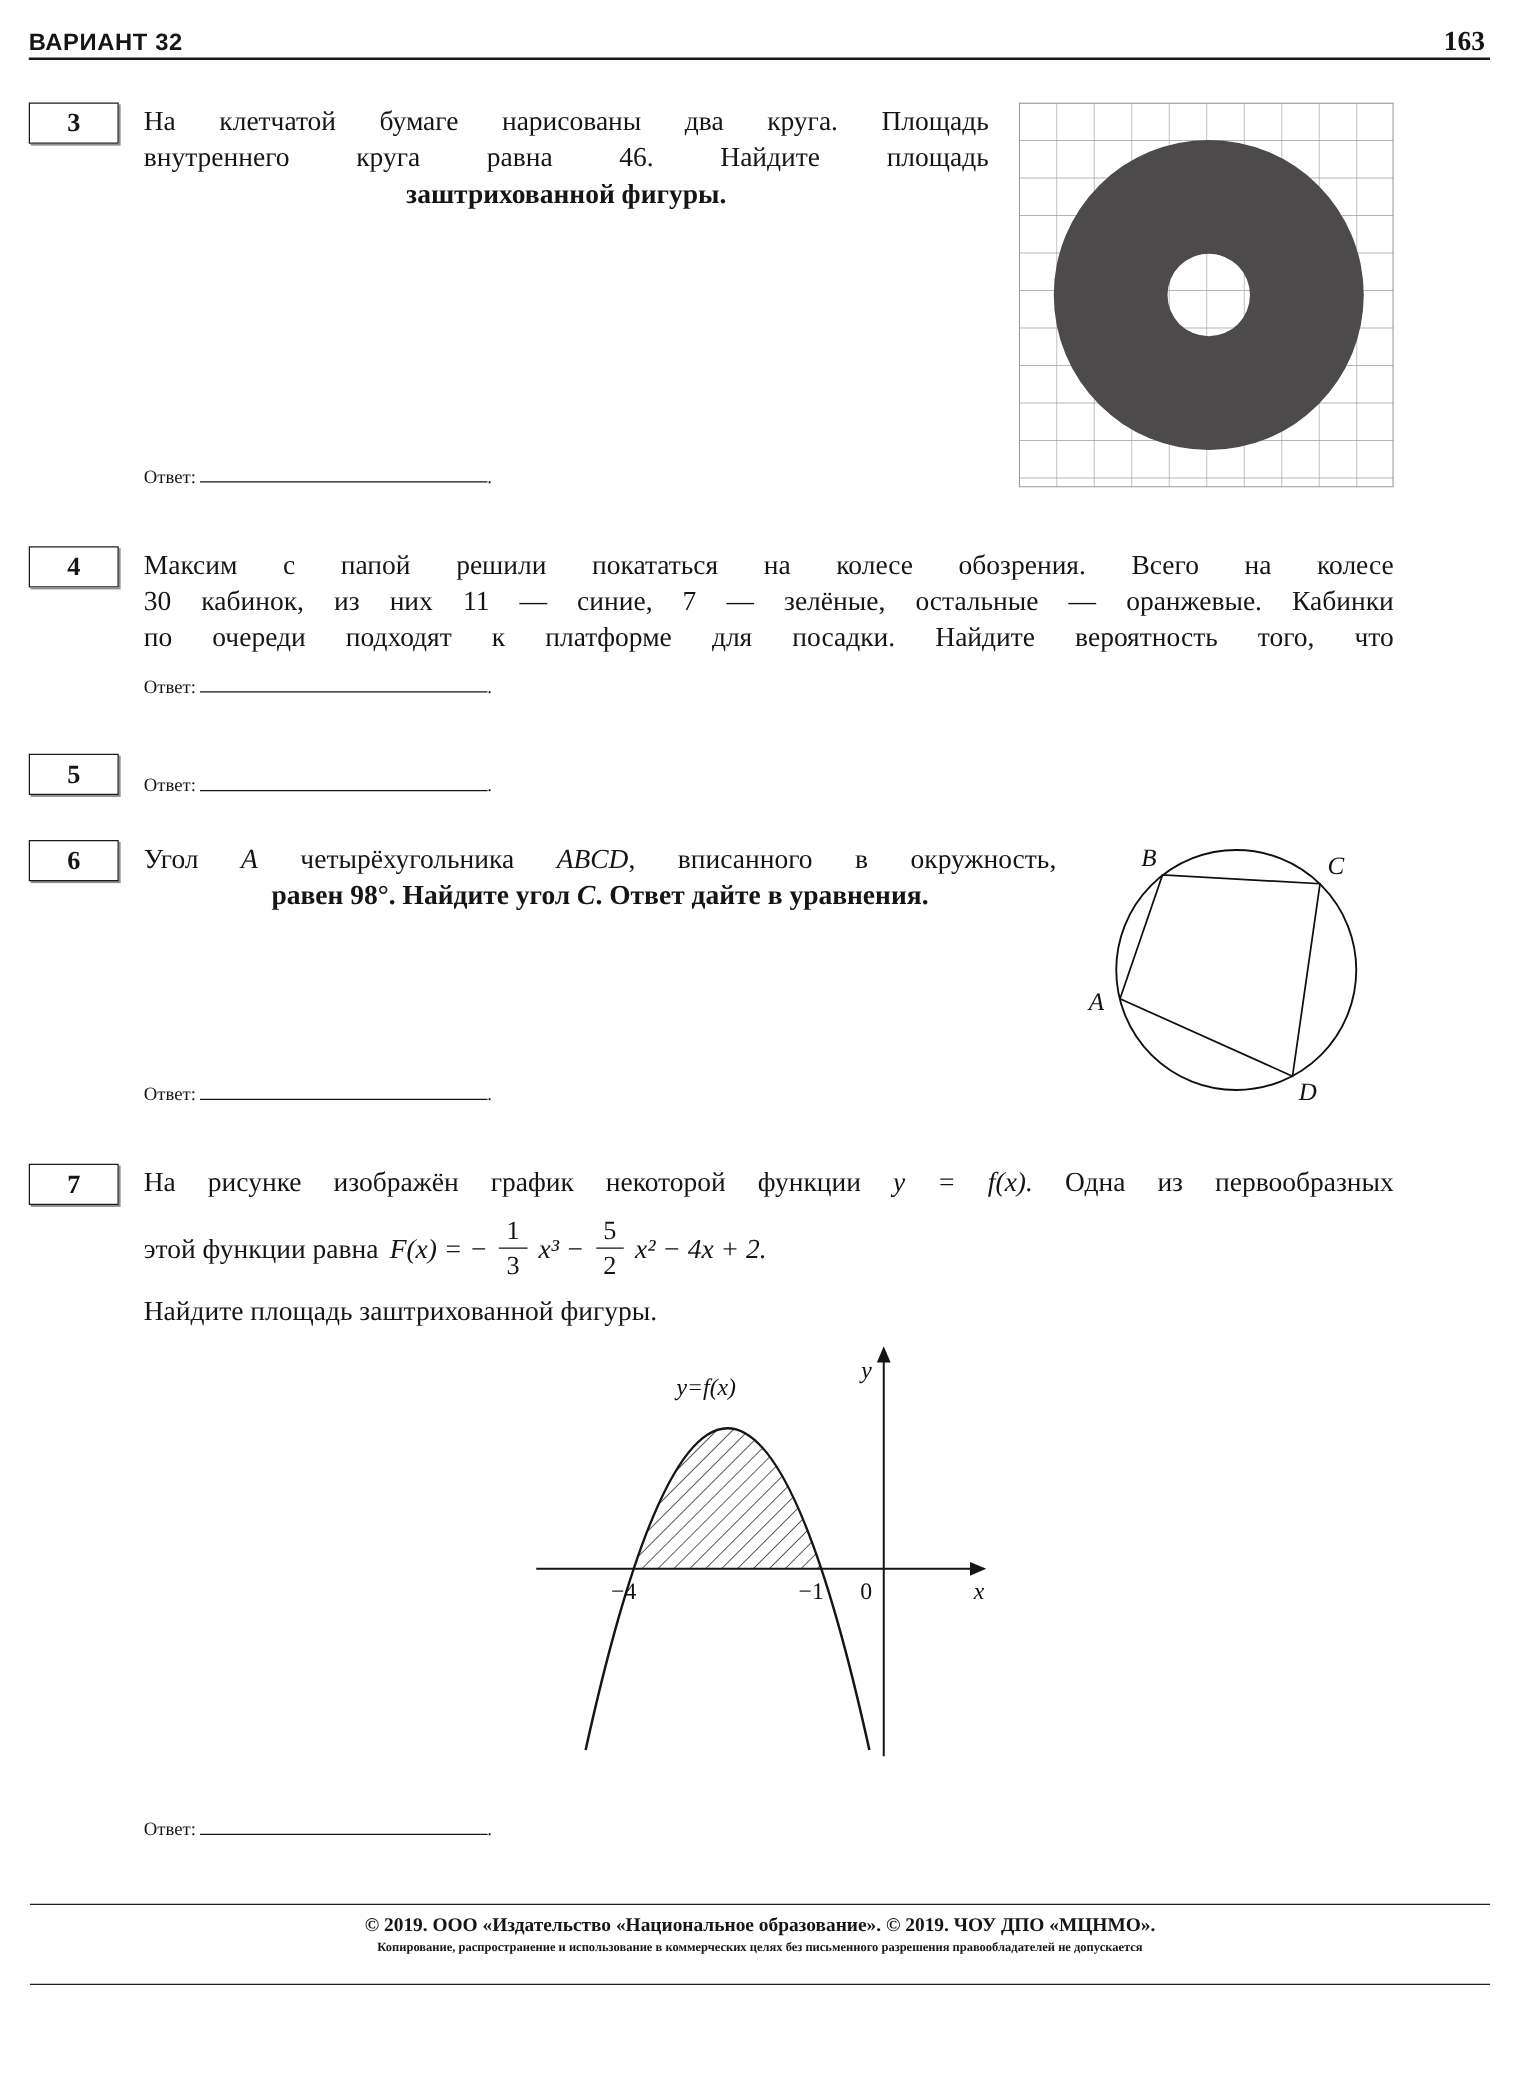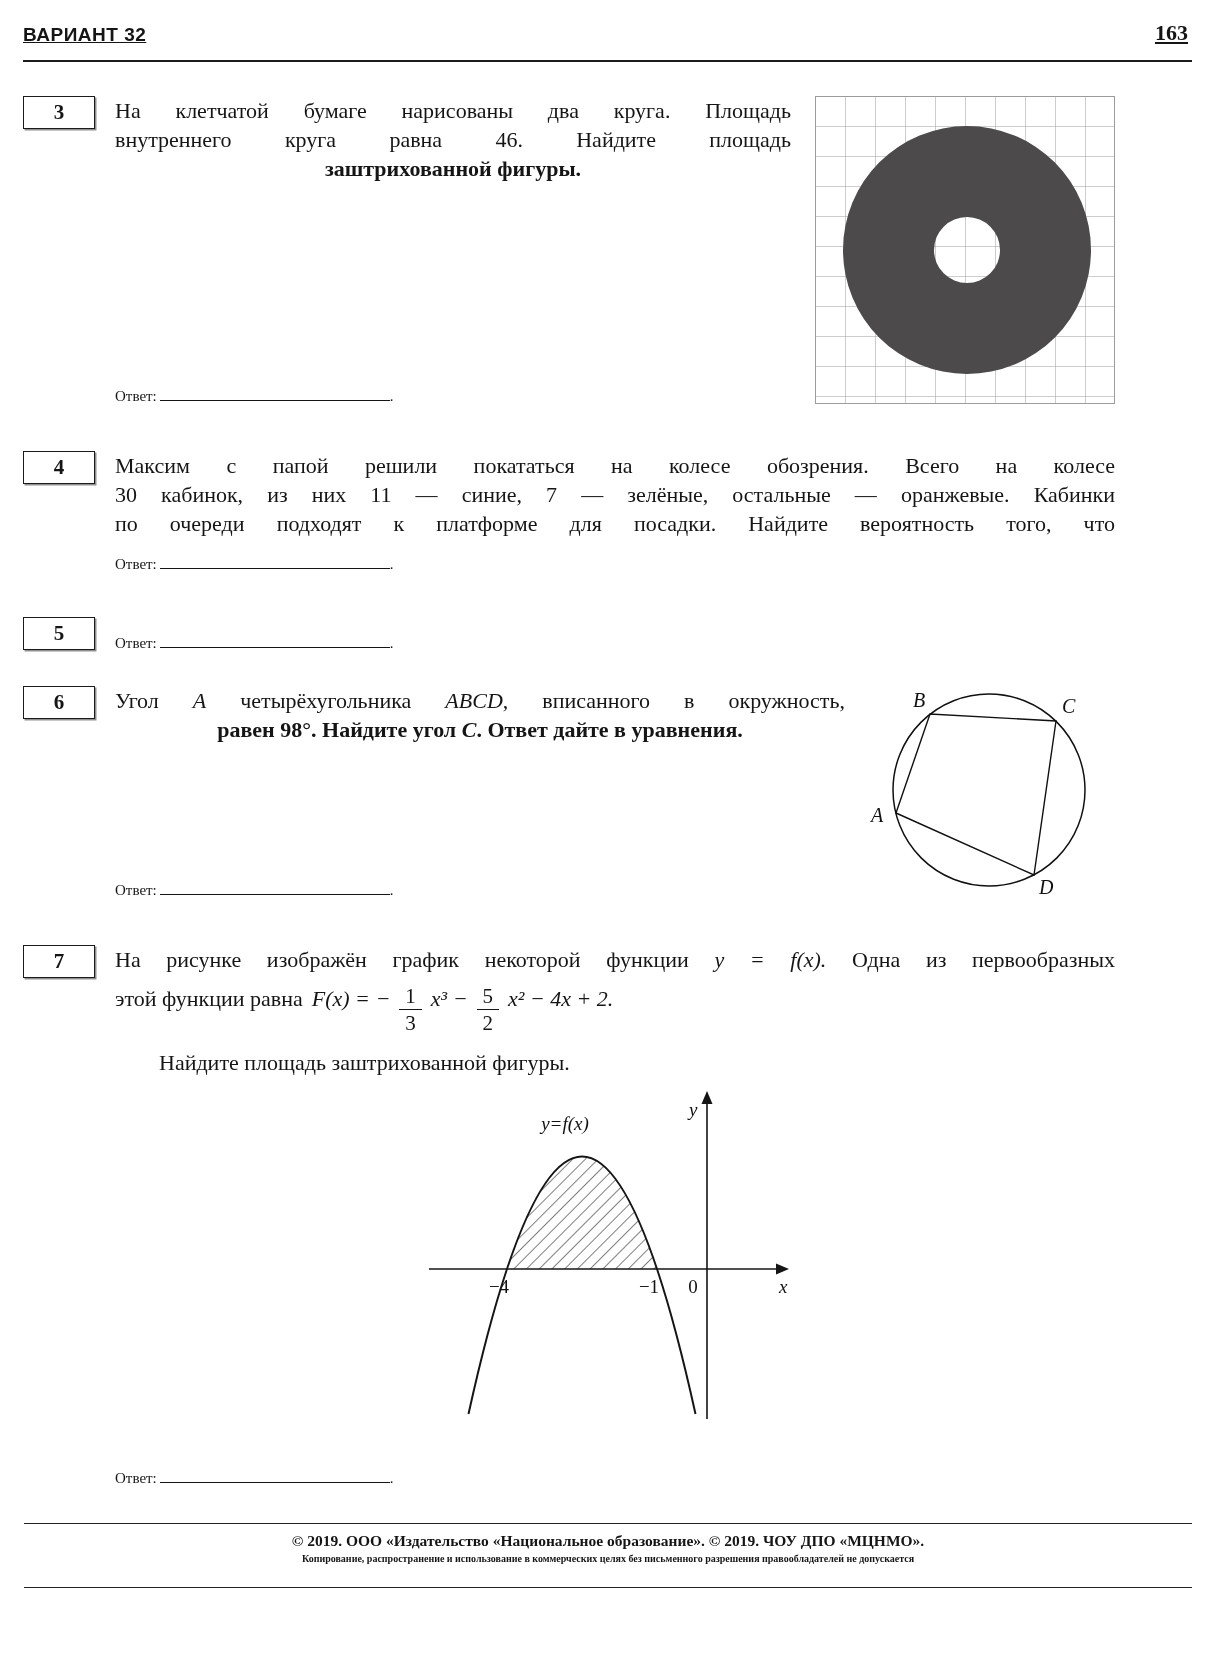--- a/index.html
+++ b/index.html
@@ -3,24 +3,23 @@
 <meta charset="utf-8">
 <style>
   * { margin:0; padding:0; box-sizing:border-box; }
   html,body { background:#ffffff; }
   .page {
     position:relative; width:1216px; height:1660px; background:#fff;
     font-family:"Liberation Serif", serif; color:#151515; overflow:hidden;
   }
   
   .hdr {
-    margin:0 24px 0 23px; padding:20px 4px 14px 0;
+    margin:0 24px 0 23px; padding:20px 4px 0 0;
     display:flex; justify-content:space-between; align-items:flex-end;
     border-bottom:2px solid #1b1b1b;
-    text-decoration:underline;
   }
   .hdr .variant { font-family:"Liberation Sans", sans-serif; font-size:19px; font-weight:600; letter-spacing:.5px; }
   .hdr .pageno  { font-size:22px; font-weight:bold; }
 
   .content { padding:0 101px 0 23px; }
 
   .problem { display:flex; gap:20px; }
   .mt34{margin-top:34px;} .mt40{margin-top:40px;} .mt38{margin-top:38px;} .mt28{margin-top:28px;}
   .numbox {
     flex:none; width:72px; height:33px; border:1.6px solid #1b1b1b;
@@ -36,25 +35,25 @@
 
   .jline { text-align:justify; text-align-last:justify; }
   .jlast { text-align:center;font-weight:bold; }
   .mi { font-style:italic; }
   sub { font-size:.7em; }
 
   .answer { margin-top:12px; font-size:15px; }
   .answer .blank { display:inline-block; width:230px; height:6px; border-bottom:1.6px solid #151515; margin-left:3px; }
 
   
-  .formula-line { display:flex; gap:9px; margin-top:10px; min-height:56px; }
+  .formula-line { display:flex; align-items:center; gap:9px; margin-top:10px; min-height:56px; }
   .frac { display:inline-flex; flex-direction:column; align-items:center; font-size:21px; line-height:1.15; }
   .frac .fnum { padding:0 6px 1px; border-bottom:1.7px solid #151515; }
   .frac .fden { padding:1px 6px 0; }
-  .line3 { margin-top:8px;margin-left:44px; }
+  .line3 { margin-top:8px; }
   .graphwrap { margin:10px 0 0 300px; }
   .p7answer { margin-top:30px; }
 
   
   .vlabel { font-family:"Liberation Serif", serif; font-size:20px; font-style:italic; fill:#111; }
   .glabel { font-family:"Liberation Serif", serif; font-size:19px; fill:#111; }
   .gitalic { font-style:italic; }
 
   
   .footer {

